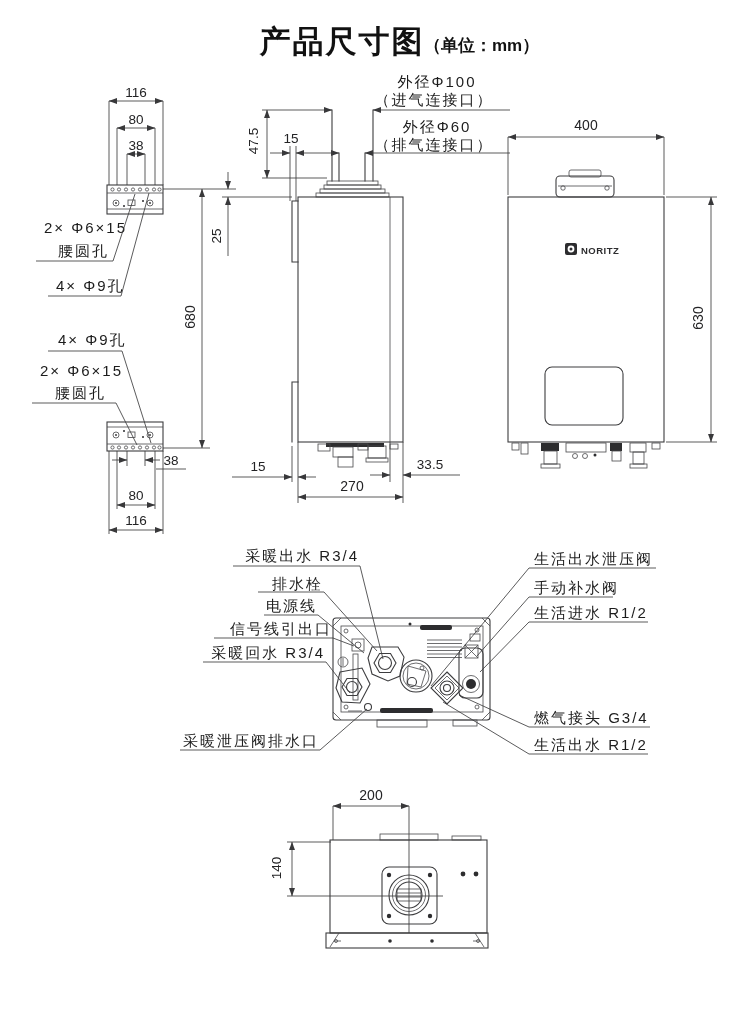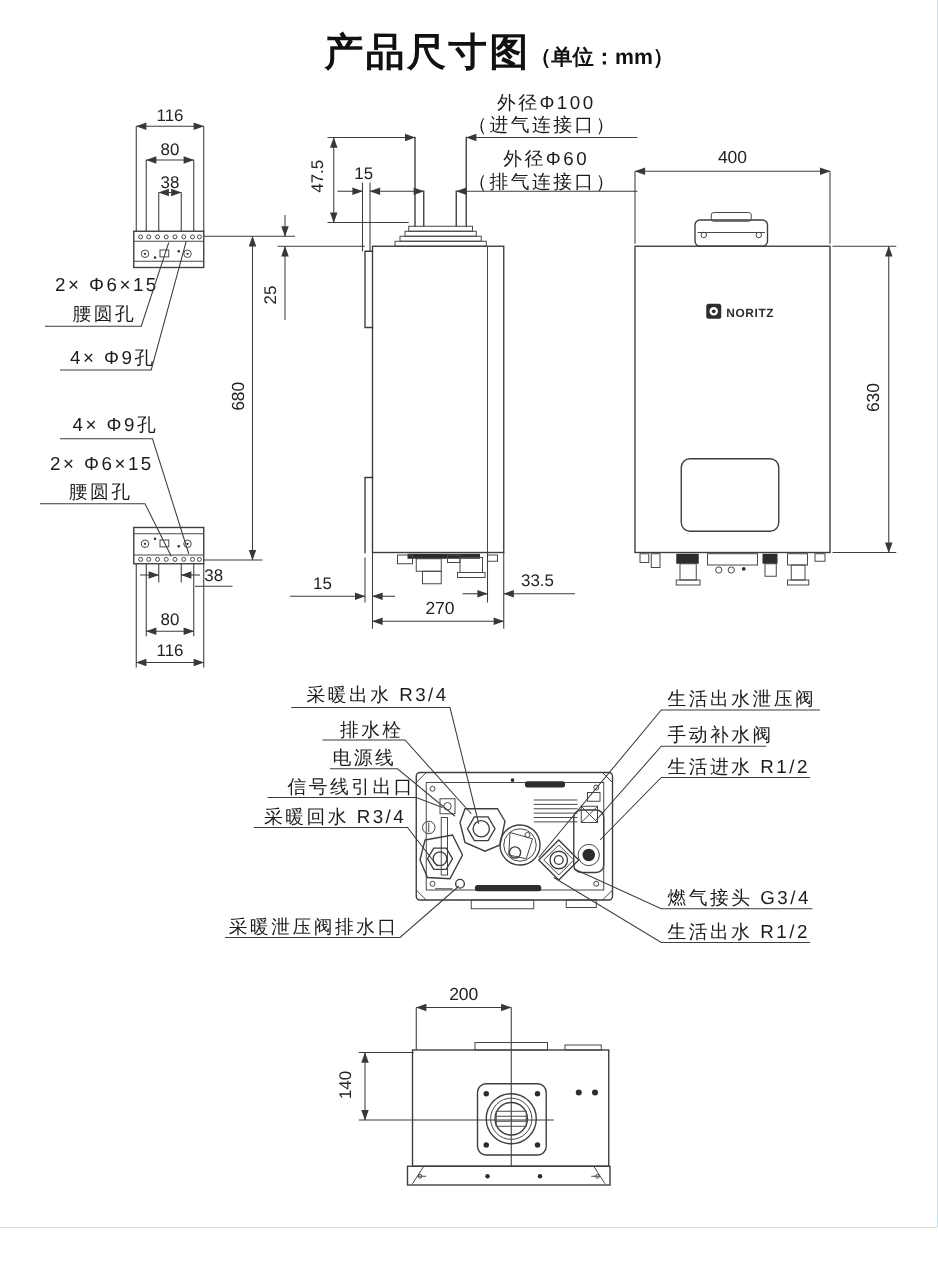--- a/index.html
+++ b/index.html
@@ -1,16 +1,16 @@
 <!DOCTYPE html>
 <html><head>
 <meta charset="utf-8">
 <style>
   html,body{margin:0;padding:0;background:#ffffff;}
-  .page{position:relative;width:750px;height:982px;background:#0369a1;overflow:hidden;
+  .page{position:relative;width:750px;height:982px;background:#bef264;overflow:hidden;
         font-family:"Liberation Sans",sans-serif;}
   svg{display:block}
   .ln{stroke:#3d3d3f;stroke-width:1.1;fill:none;stroke-linecap:square;}
   .lnt{stroke:#48484a;stroke-width:0.8;fill:none;}
   .dimln{stroke:#3d3d3f;stroke-width:0.85;fill:none;}
   .dark{fill:#2d2d2f;stroke:none;}
   .dim{font-family:"Liberation Sans",sans-serif;font-size:13.5px;fill:#232325;}
   .dim-lg{font-family:"Liberation Sans",sans-serif;font-size:14px;fill:#232325;}
   .cn{font-family:"Liberation Sans",sans-serif;font-size:15px;letter-spacing:2px;fill:#1c1c1c;}
   .title-main{font-family:"Liberation Sans",sans-serif;font-size:31px;font-weight:bold;letter-spacing:2px;fill:#111;}

